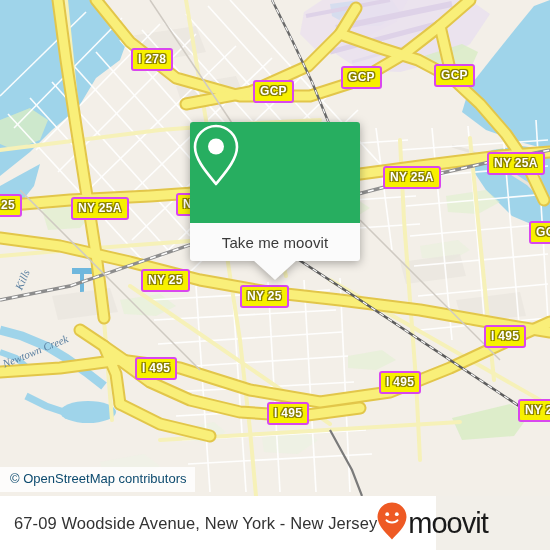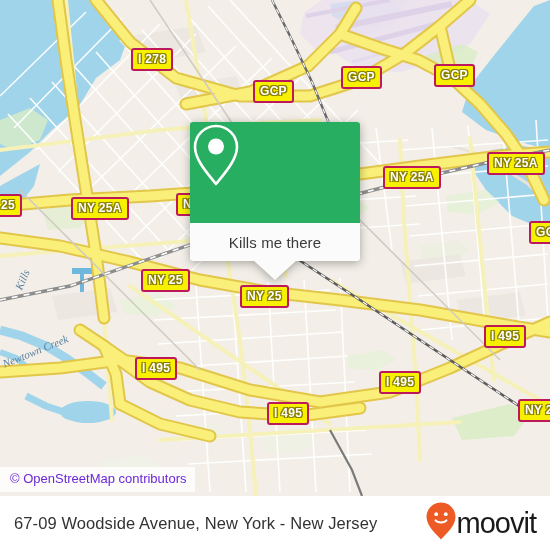--- a/index.html
+++ b/index.html
@@ -11,21 +11,21 @@
   #app{position:relative;width:550px;height:550px;overflow:hidden;background:#f2efe9;}
 
   
   #map{position:absolute;left:0;top:0;width:550px;height:496px;overflow:hidden;background:#f3efe8;}
   #map svg{position:absolute;left:0;top:0;}
 
   
   .shield{
     position:absolute;
     background:#f7f000;
-    border:2px solid #be185d;
+    border:2px solid #d946ef;
     border-radius:3px;
     color:#fff;
     font-weight:bold;
     font-size:12px;
     line-height:14px;
     padding:2px 5px 3px 5px;
     letter-spacing:.3px;
     text-shadow:
       -1.2px -1.2px 0 #8a8000, 1.2px -1.2px 0 #8a8000,
       -1.2px 1.2px 0 #8a8000, 1.2px 1.2px 0 #8a8000,
@@ -41,21 +41,21 @@
     font-size:11px;
     font-style:italic;
     white-space:nowrap;
     font-family:"Liberation Serif", serif;
   }
 
   
   #attribution{
     position:absolute;left:0;top:467px;
     background:rgba(255,255,255,.80);
-    color:#6d28d9;
+    color:#0c4a6e;
     font-size:13px;
     line-height:16px;
     padding:4px 8px 5px 10px;
     white-space:nowrap;
   }
 
   
   #popup{
     position:absolute;left:190px;top:122px;width:170px;
     filter:drop-shadow(0 2px 5px rgba(0,0,0,.32));
@@ -72,21 +72,21 @@
   #popup-tail{
     position:absolute;left:50%;bottom:-19px;transform:translateX(-50%);
     width:0;height:0;
     border-left:22px solid transparent;
     border-right:22px solid transparent;
     border-top:20px solid #fbfbfb;
   }
 
   
   #footer{
-    position:absolute;left:0;top:496px;width:550px;height:54px;
+    position:absolute;left:0;top:496px;width:436px;height:54px;
     background:#ffffff;
     display:flex;align-items:center;
     box-sizing:border-box;
     padding:0 14px 0 14px;
   }
   #footer-address{
     color:#333333;font-size:16.5px;letter-spacing:.1px;white-space:nowrap;
   }
   #brand{margin-left:auto;display:flex;align-items:center;gap:1px;}
   #brand-word{
@@ -320,21 +320,21 @@
     <div id="popup">
       <div id="popup-head">
         <span>
           <svg width="52" height="66" viewBox="0 0 52 66" fill="none">
             <path d="M26 4 C14.4 4 5 13.4 5 25 C5 38 18 52 26 62 C34 52 47 38 47 25 C47 13.4 37.6 4 26 4 Z" stroke="#ffffff" stroke-width="2.6" fill="none" stroke-linejoin="round"></path>
             <circle cx="26" cy="24.5" r="8" fill="#ffffff"></circle>
           </svg>
         </span>
       </div>
       <div id="popup-body">
-        <span id="popup-label">Kills me there</span>
+        <span id="popup-label">Take me moovit</span>
       </div>
       <div id="popup-tail"></div>
     </div>
   </div>
 
   <div id="footer">
 
     <span id="footer-address">67-09 Woodside Avenue, New York - New Jersey</span>
     <div id="brand">
       <span>

